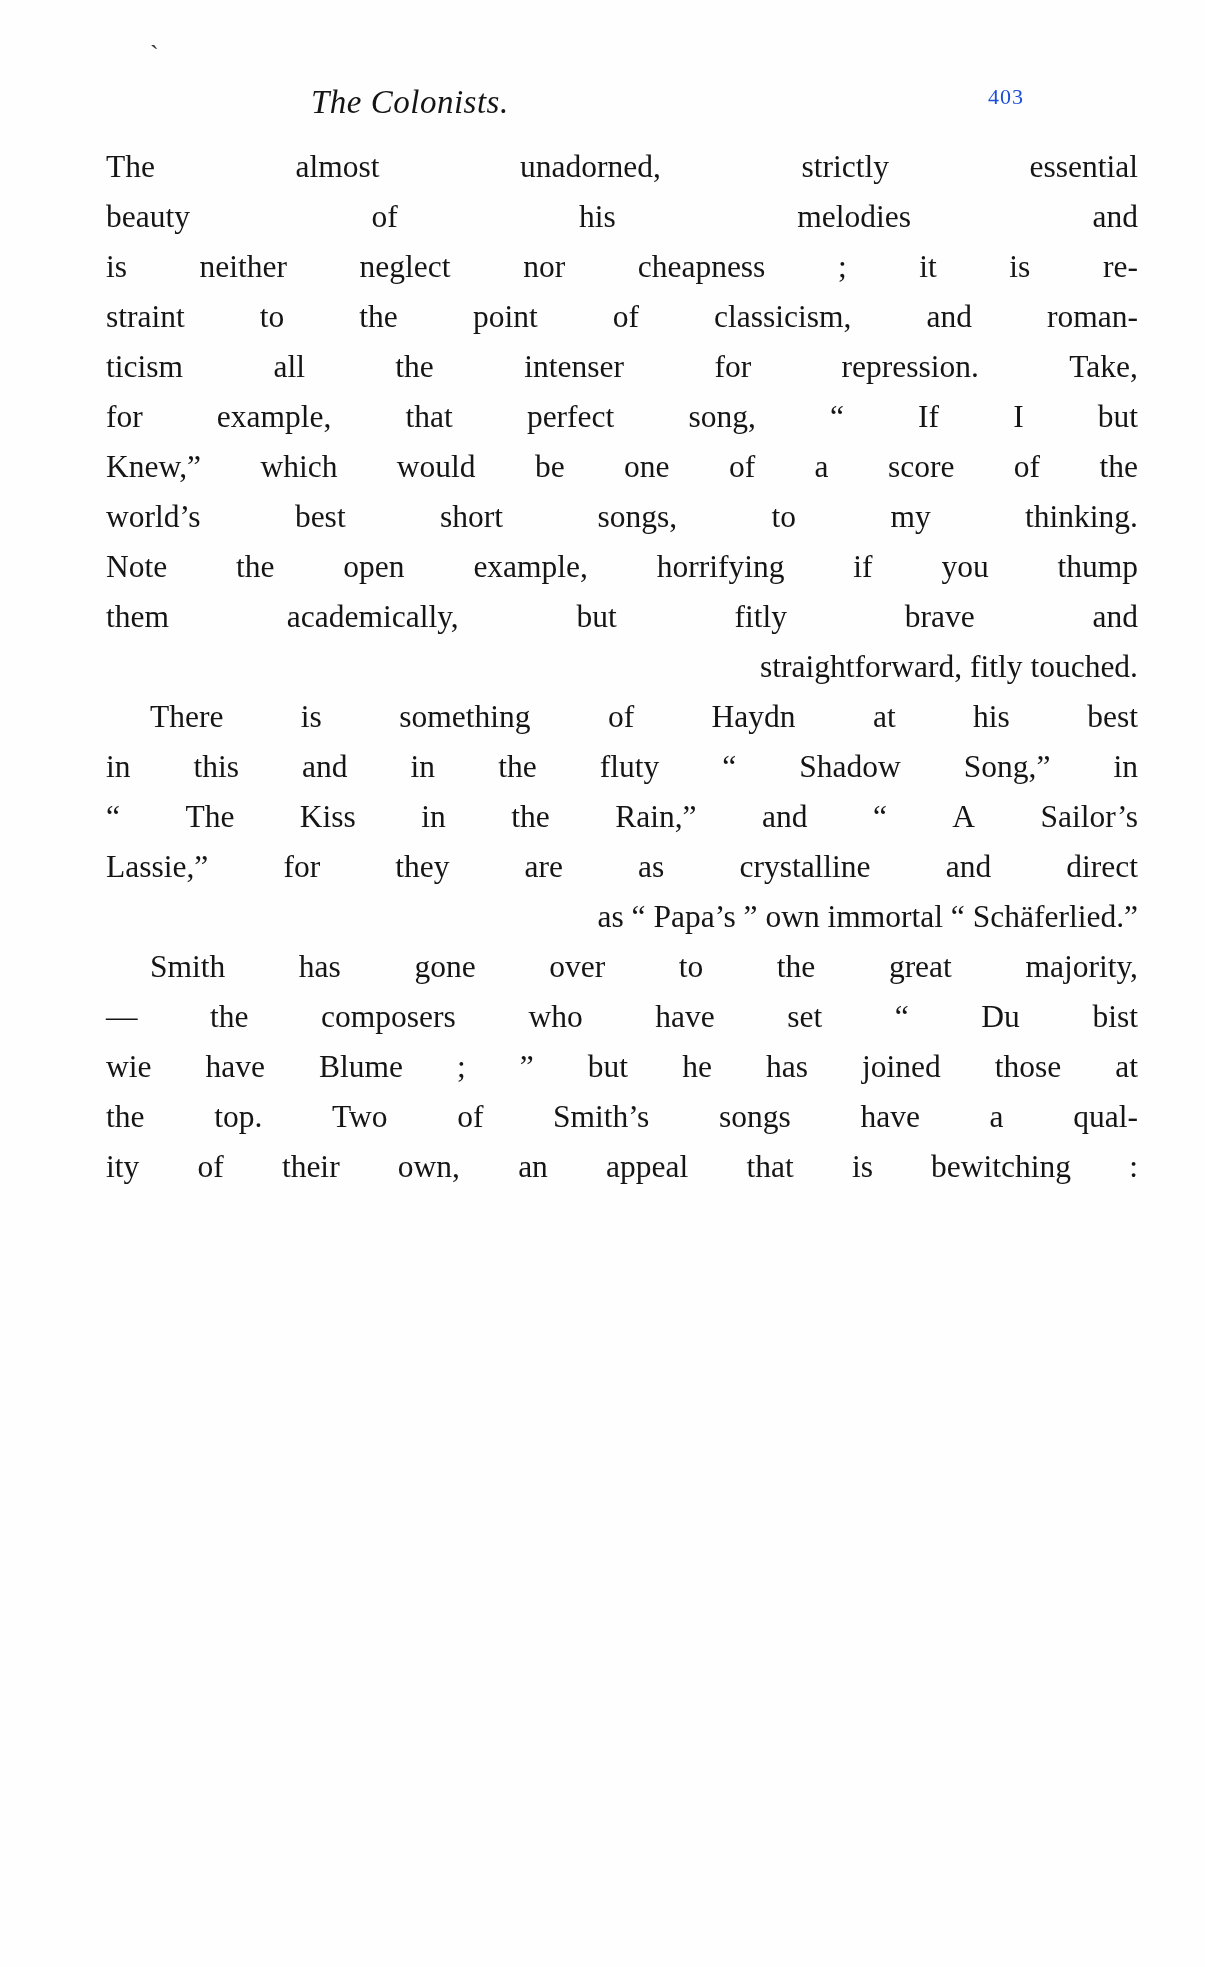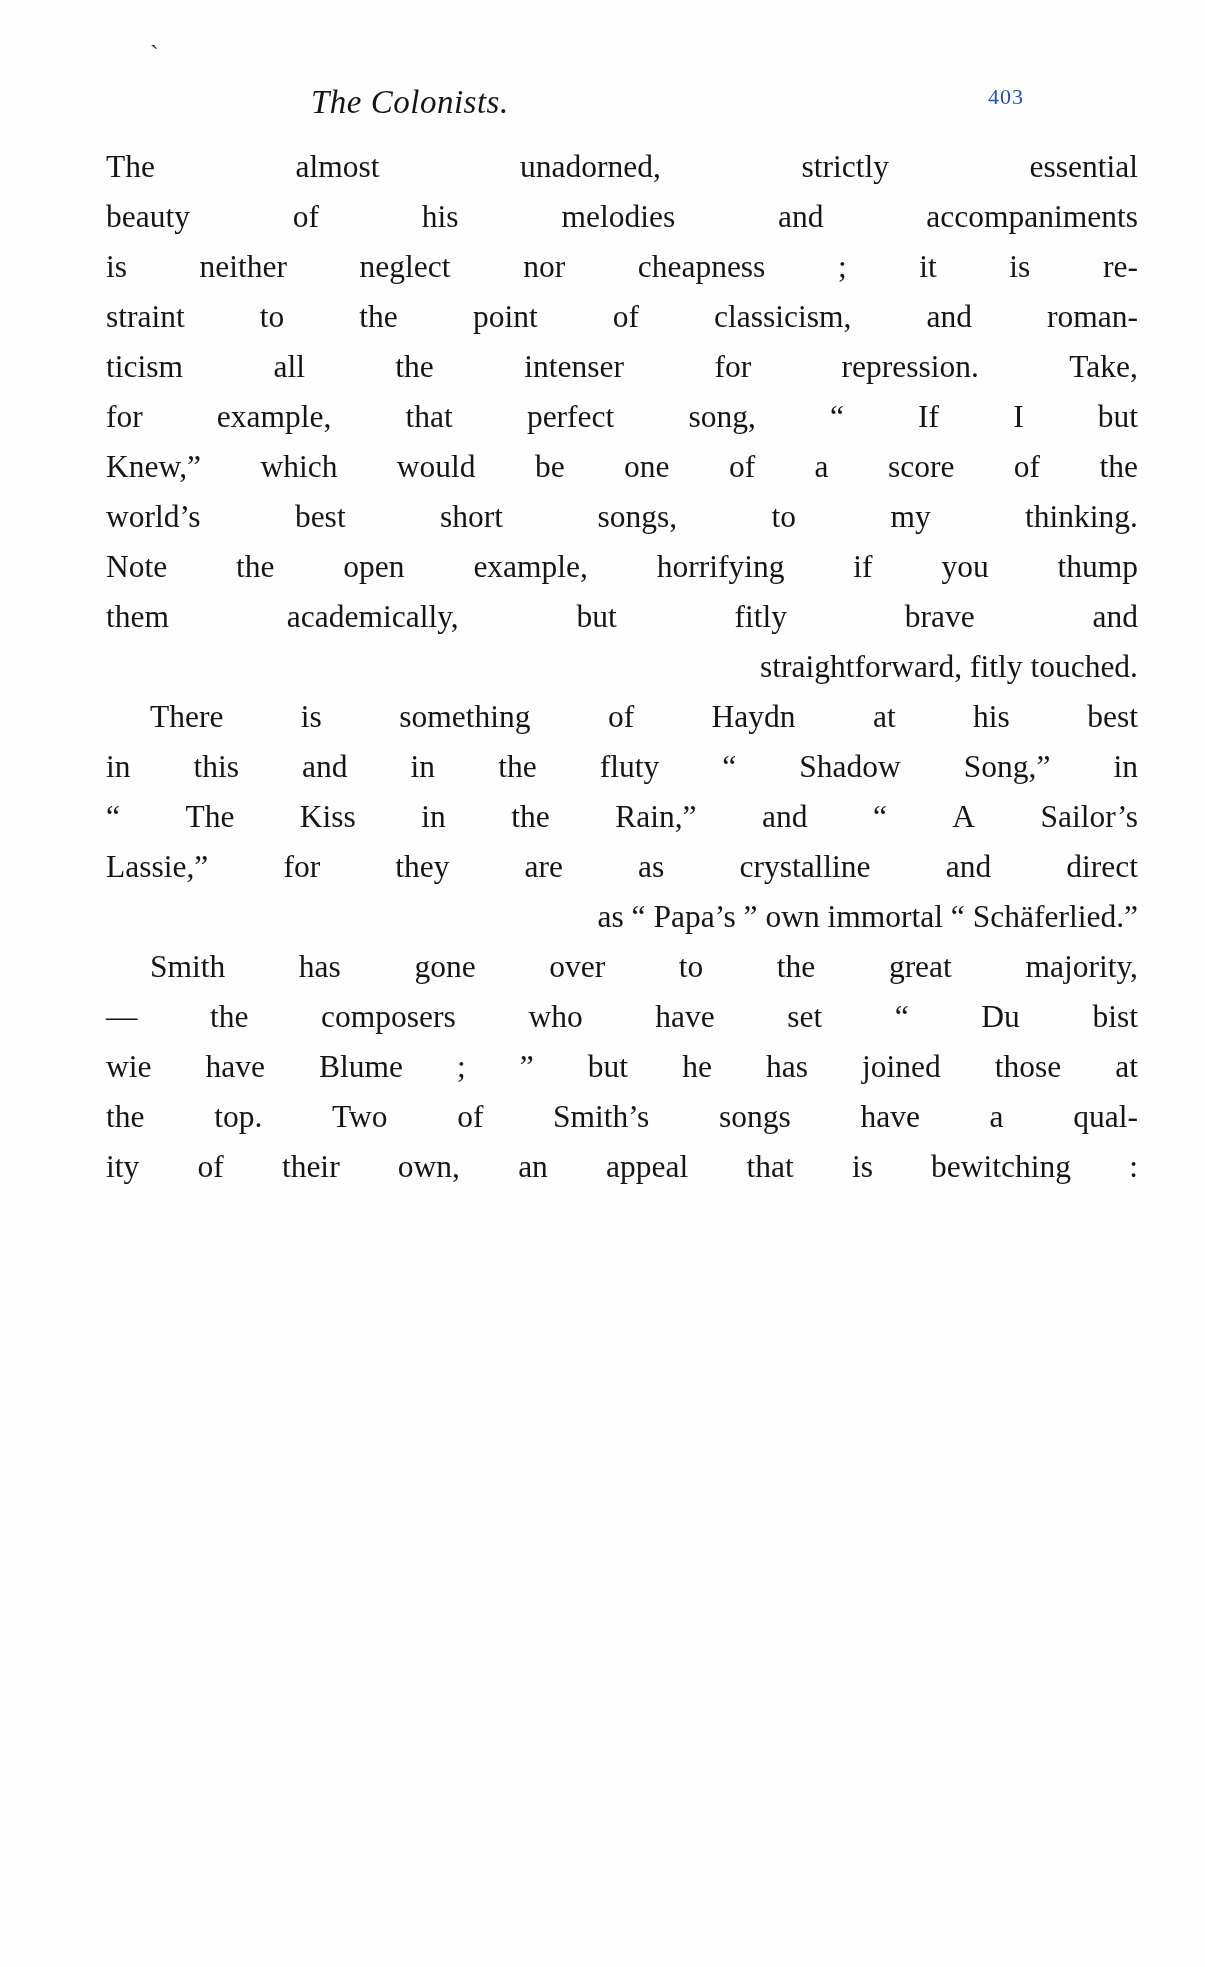--- a/index.html
+++ b/index.html
@@ -98,21 +98,21 @@
   <div class="tick-mark">`</div>
 
   <div class="header">
     <div class="header-title">The Colonists.</div>
     <div class="header-page">403</div>
   </div>
 
   <div class="body-text" id="body-text">
       <div class="para-block">
         <div class="line"><span class="w">The</span><span class="w">almost</span><span class="w">unadorned,</span><span class="w">strictly</span><span class="w">essential</span></div>
-        <div class="line"><span class="w">beauty</span><span class="w">of</span><span class="w">his</span><span class="w">melodies</span><span class="w">and</span><span class="w">accompaniments</span></div>
+        <div class="line"><span class="w">beauty</span><span class="w">of</span><span class="w">his</span><span class="w">melodies</span><span class="w">and</span></div>
         <div class="line"><span class="w">is</span><span class="w">neither</span><span class="w">neglect</span><span class="w">nor</span><span class="w">cheapness</span><span class="w">;</span><span class="w">it</span><span class="w">is</span><span class="w">re-</span></div>
         <div class="line"><span class="w">straint</span><span class="w">to</span><span class="w">the</span><span class="w">point</span><span class="w">of</span><span class="w">classicism,</span><span class="w">and</span><span class="w">roman-</span></div>
         <div class="line"><span class="w">ticism</span><span class="w">all</span><span class="w">the</span><span class="w">intenser</span><span class="w">for</span><span class="w">repression.</span><span class="w">Take,</span></div>
         <div class="line"><span class="w">for</span><span class="w">example,</span><span class="w">that</span><span class="w">perfect</span><span class="w">song,</span><span class="w">“</span><span class="w">If</span><span class="w">I</span><span class="w">but</span></div>
         <div class="line"><span class="w">Knew,”</span><span class="w">which</span><span class="w">would</span><span class="w">be</span><span class="w">one</span><span class="w">of</span><span class="w">a</span><span class="w">score</span><span class="w">of</span><span class="w">the</span></div>
         <div class="line"><span class="w">world’s</span><span class="w">best</span><span class="w">short</span><span class="w">songs,</span><span class="w">to</span><span class="w">my</span><span class="w">thinking.</span></div>
         <div class="line"><span class="w">Note</span><span class="w">the</span><span class="w">open</span><span class="w">example,</span><span class="w">horrifying</span><span class="w">if</span><span class="w">you</span><span class="w">thump</span></div>
         <div class="line"><span class="w">them</span><span class="w">academically,</span><span class="w">but</span><span class="w">fitly</span><span class="w">brave</span><span class="w">and</span></div>
         <div class="line left">straightforward, fitly touched.</div>
       </div>

